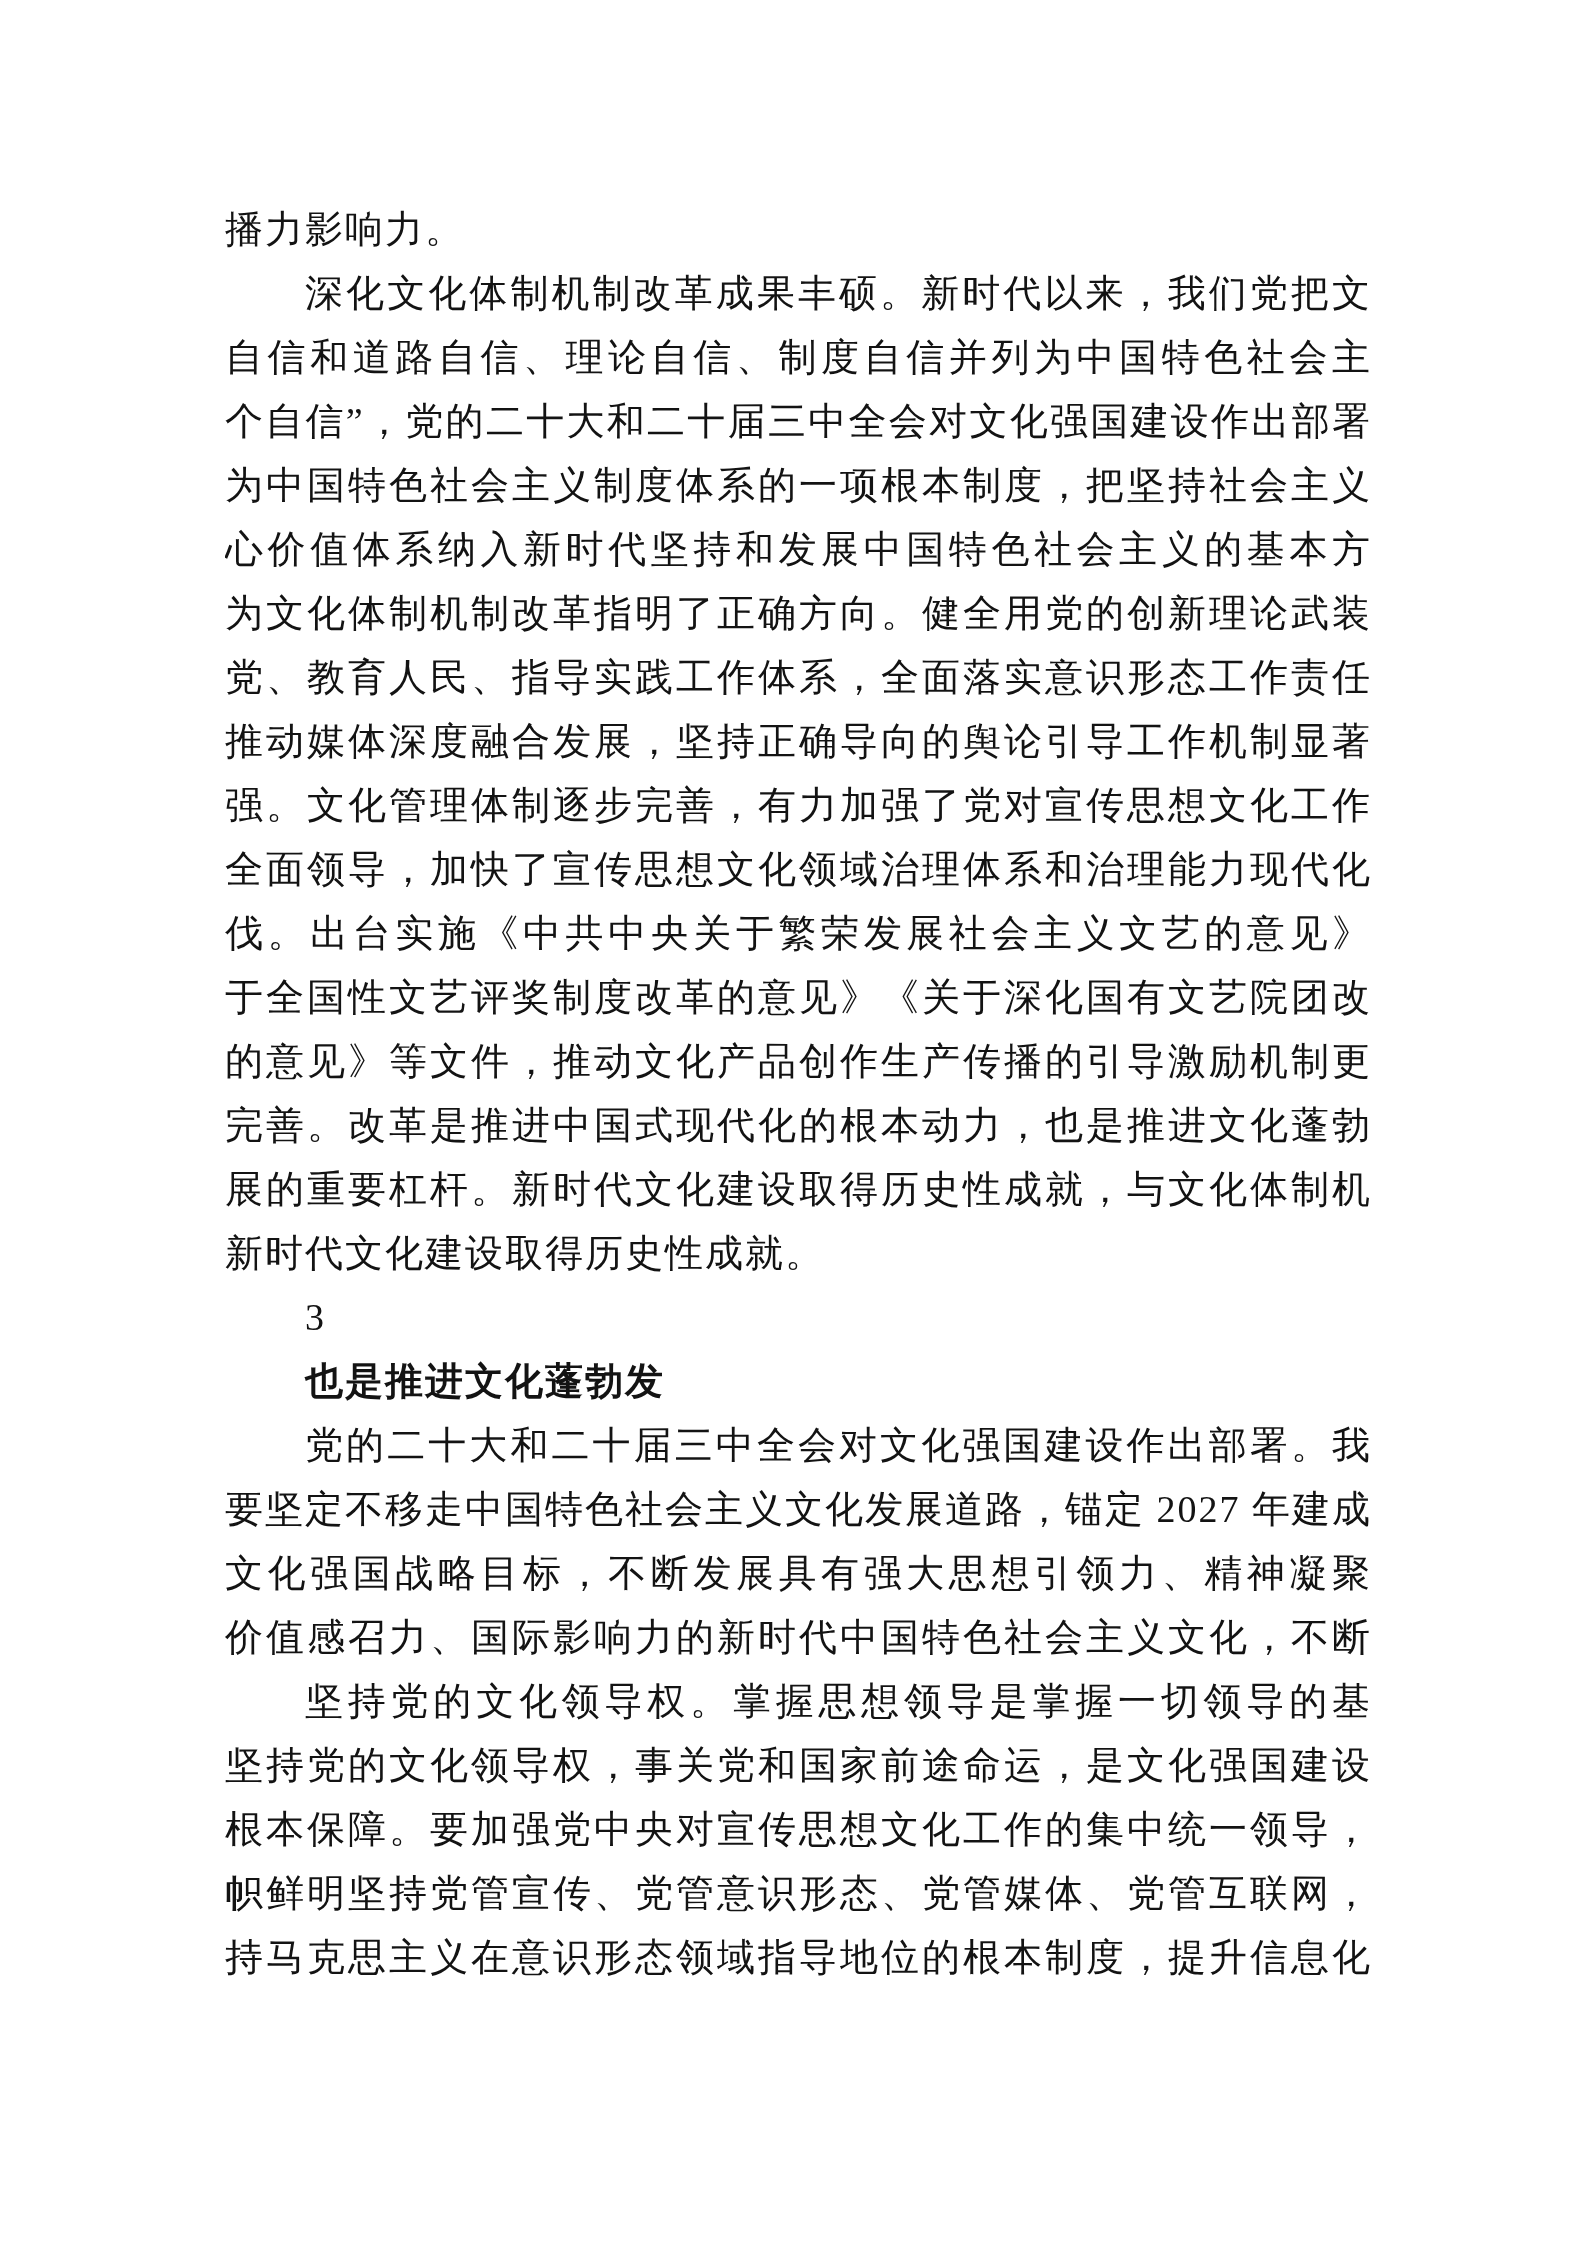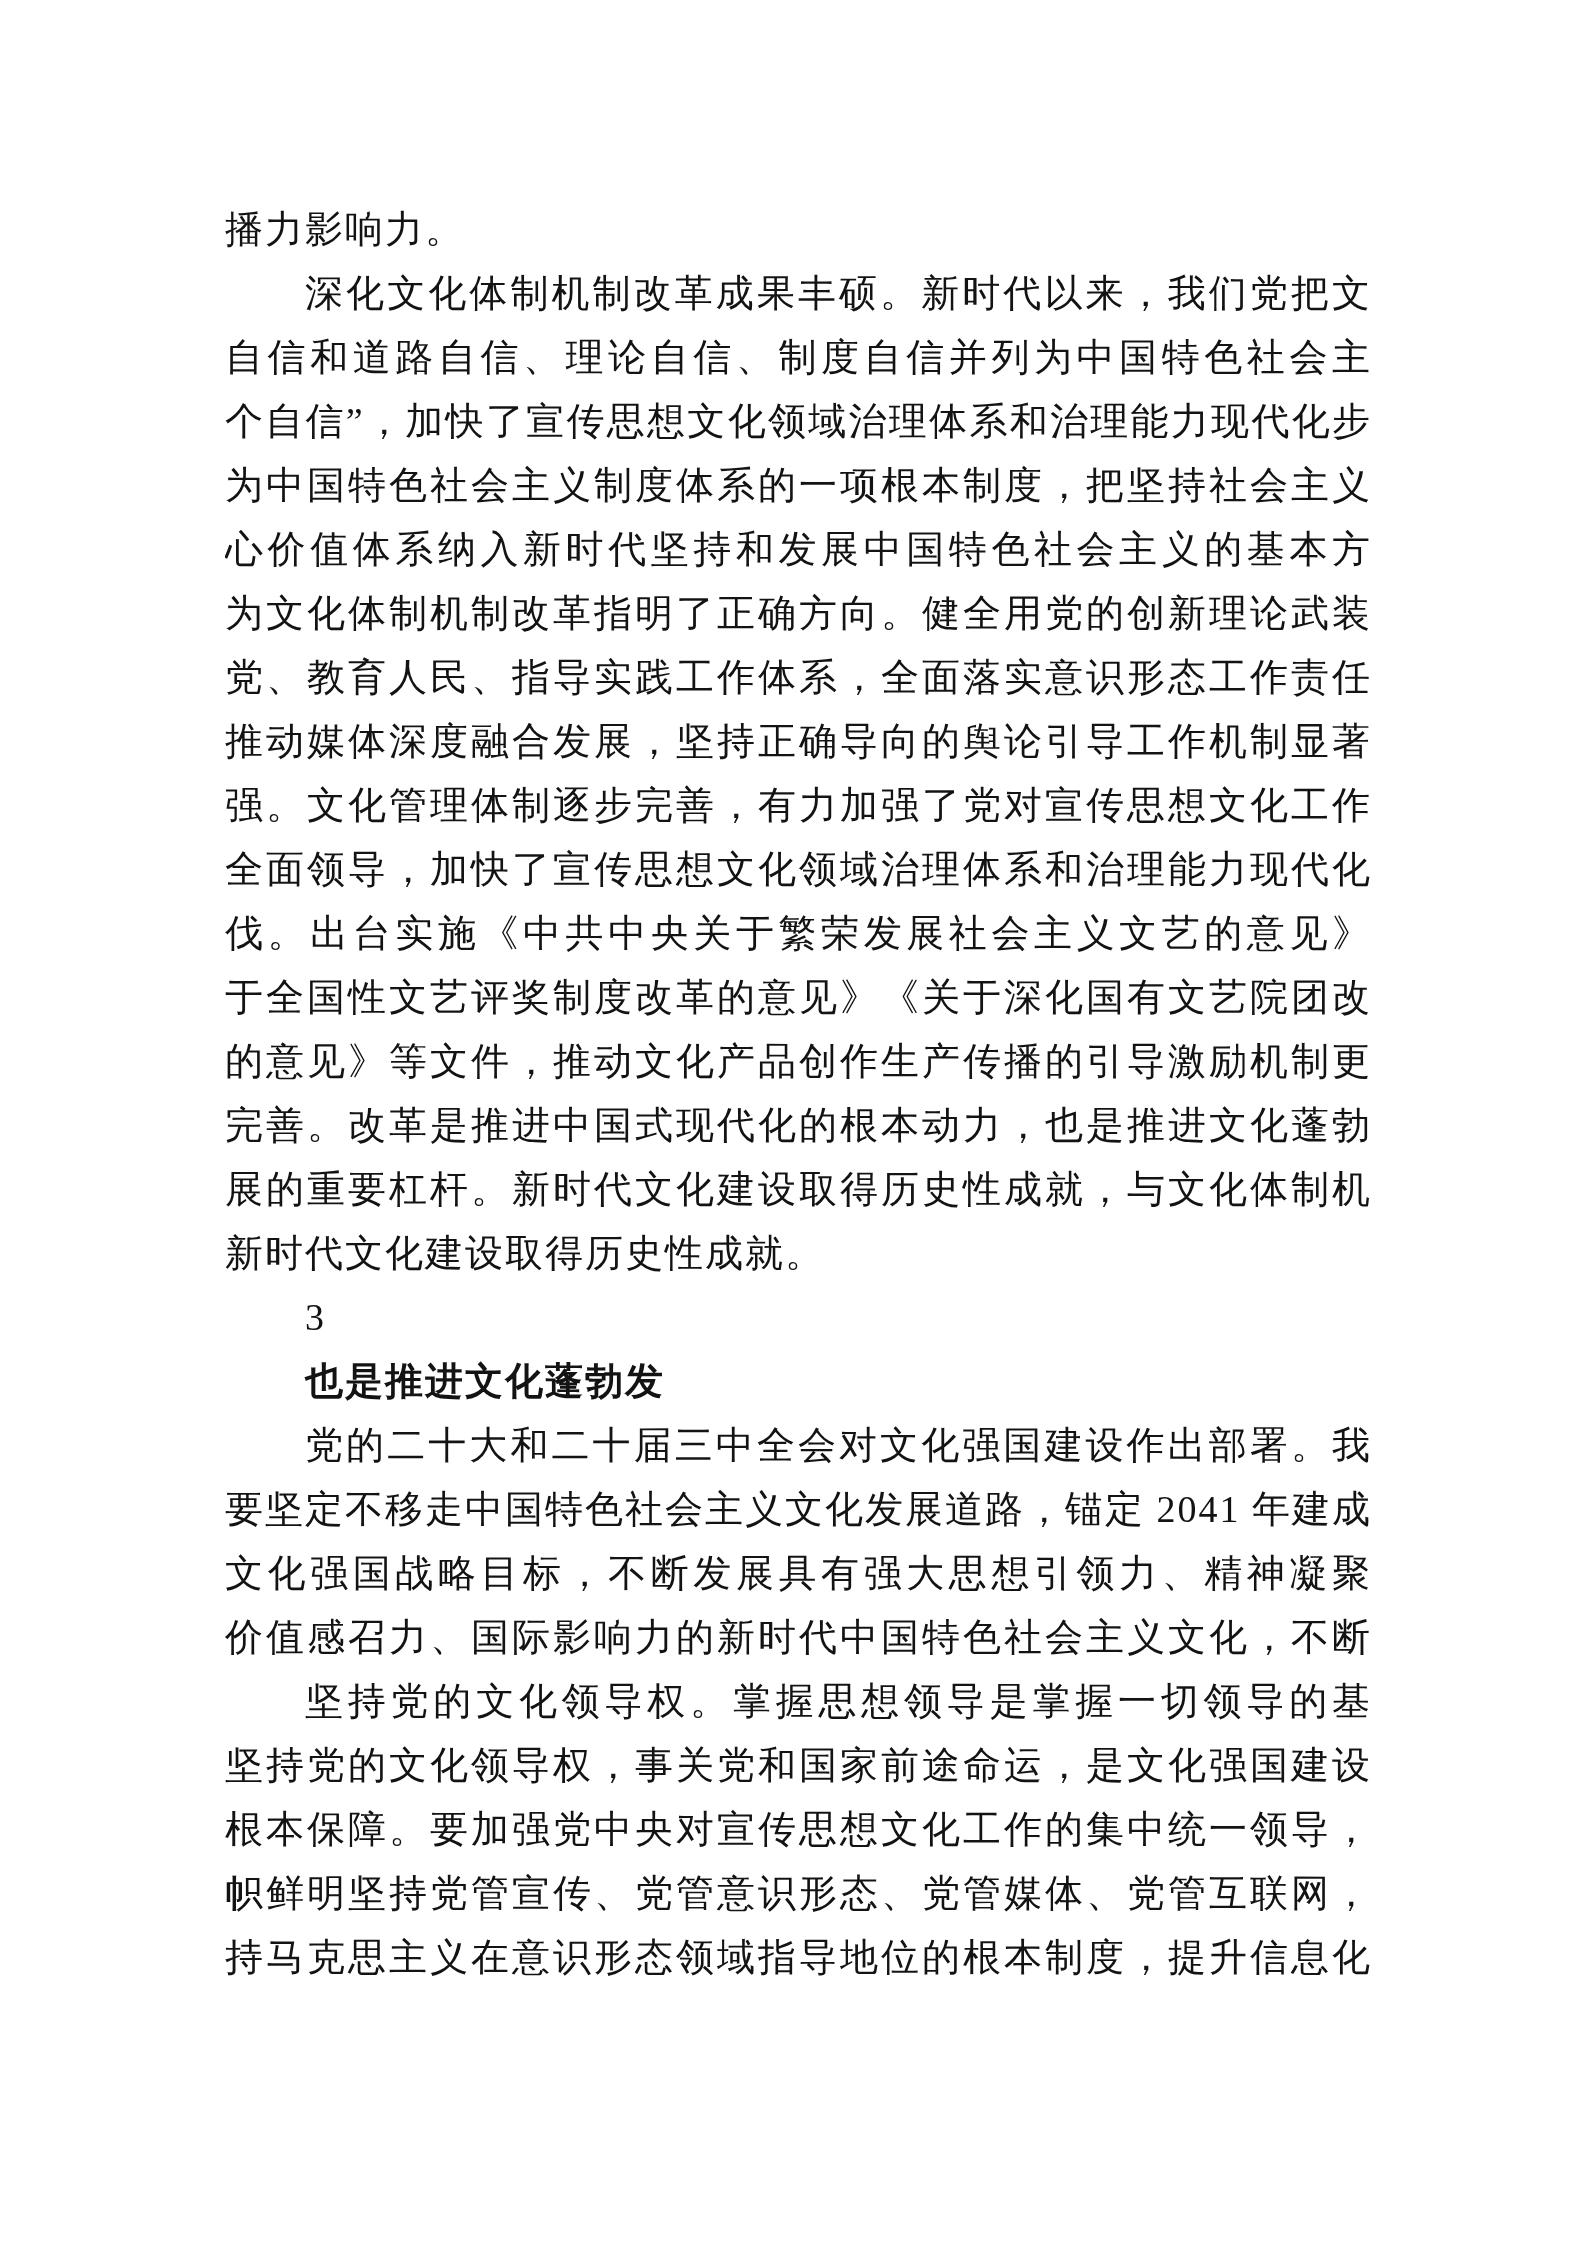--- a/index.html
+++ b/index.html
@@ -54,38 +54,38 @@
   }
 </style>
 </head>
 <body>
 
 <div class="page">
   <div class="text-block">
     <div class="line no-stretch">播力影响力。</div>
     <div class="line indent">深化文化体制机制改革成果丰硕。新时代以来，我们党把文化</div>
     <div class="line">自信和道路自信、理论自信、制度自信并列为中国特色社会主义“四</div>
-    <div class="line">个自信”，加快了宣传思想文化领域治理体系和治理能力现代化步</div>
+    <div class="line">个自信”，党的二十大和二十届三中全会对文化强国建设作出部署</div>
     <div class="line">为中国特色社会主义制度体系的一项根本制度，把坚持社会主义核</div>
     <div class="line">心价值体系纳入新时代坚持和发展中国特色社会主义的基本方略，</div>
     <div class="line">为文化体制机制改革指明了正确方向。健全用党的创新理论武装全</div>
     <div class="line">党、教育人民、指导实践工作体系，全面落实意识形态工作责任制，</div>
     <div class="line">推动媒体深度融合发展，坚持正确导向的舆论引导工作机制显著增</div>
     <div class="line">强。文化管理体制逐步完善，有力加强了党对宣传思想文化工作的</div>
     <div class="line">全面领导，加快了宣传思想文化领域治理体系和治理能力现代化步</div>
     <div class="line">伐。出台实施《中共中央关于繁荣发展社会主义文艺的意见》《关</div>
     <div class="line">于全国性文艺评奖制度改革的意见》《关于深化国有文艺院团改革</div>
     <div class="line">的意见》等文件，推动文化产品创作生产传播的引导激励机制更加</div>
     <div class="line">完善。改革是推进中国式现代化的根本动力，也是推进文化蓬勃发</div>
     <div class="line">展的重要杠杆。新时代文化建设取得历史性成就，与文化体制机制</div>
     <div class="line no-stretch">新时代文化建设取得历史性成就。</div>
     <div class="line no-stretch indent">3</div>
     <div class="line no-stretch indent heading">也是推进文化蓬勃发</div>
     <div class="line indent">党的二十大和二十届三中全会对文化强国建设作出部署。我们</div>
-    <div class="line">要坚定不移走中国特色社会主义文化发展道路，锚定 2041 年建成</div>
+    <div class="line">要坚定不移走中国特色社会主义文化发展道路，锚定 2027 年建成</div>
     <div class="line">文化强国战略目标，不断发展具有强大思想引领力、精神凝聚力、</div>
     <div class="line">价值感召力、国际影响力的新时代中国特色社会主义文化，不断增</div>
     <div class="line indent">坚持党的文化领导权。掌握思想领导是掌握一切领导的基础。</div>
     <div class="line">坚持党的文化领导权，事关党和国家前途命运，是文化强国建设的</div>
     <div class="line">根本保障。要加强党中央对宣传思想文化工作的集中统一领导，旗</div>
     <div class="line">帜鲜明坚持党管宣传、党管意识形态、党管媒体、党管互联网，坚</div>
     <div class="line">持马克思主义在意识形态领域指导地位的根本制度，提升信息化条</div>
   </div>
 
   <div class="footer">

